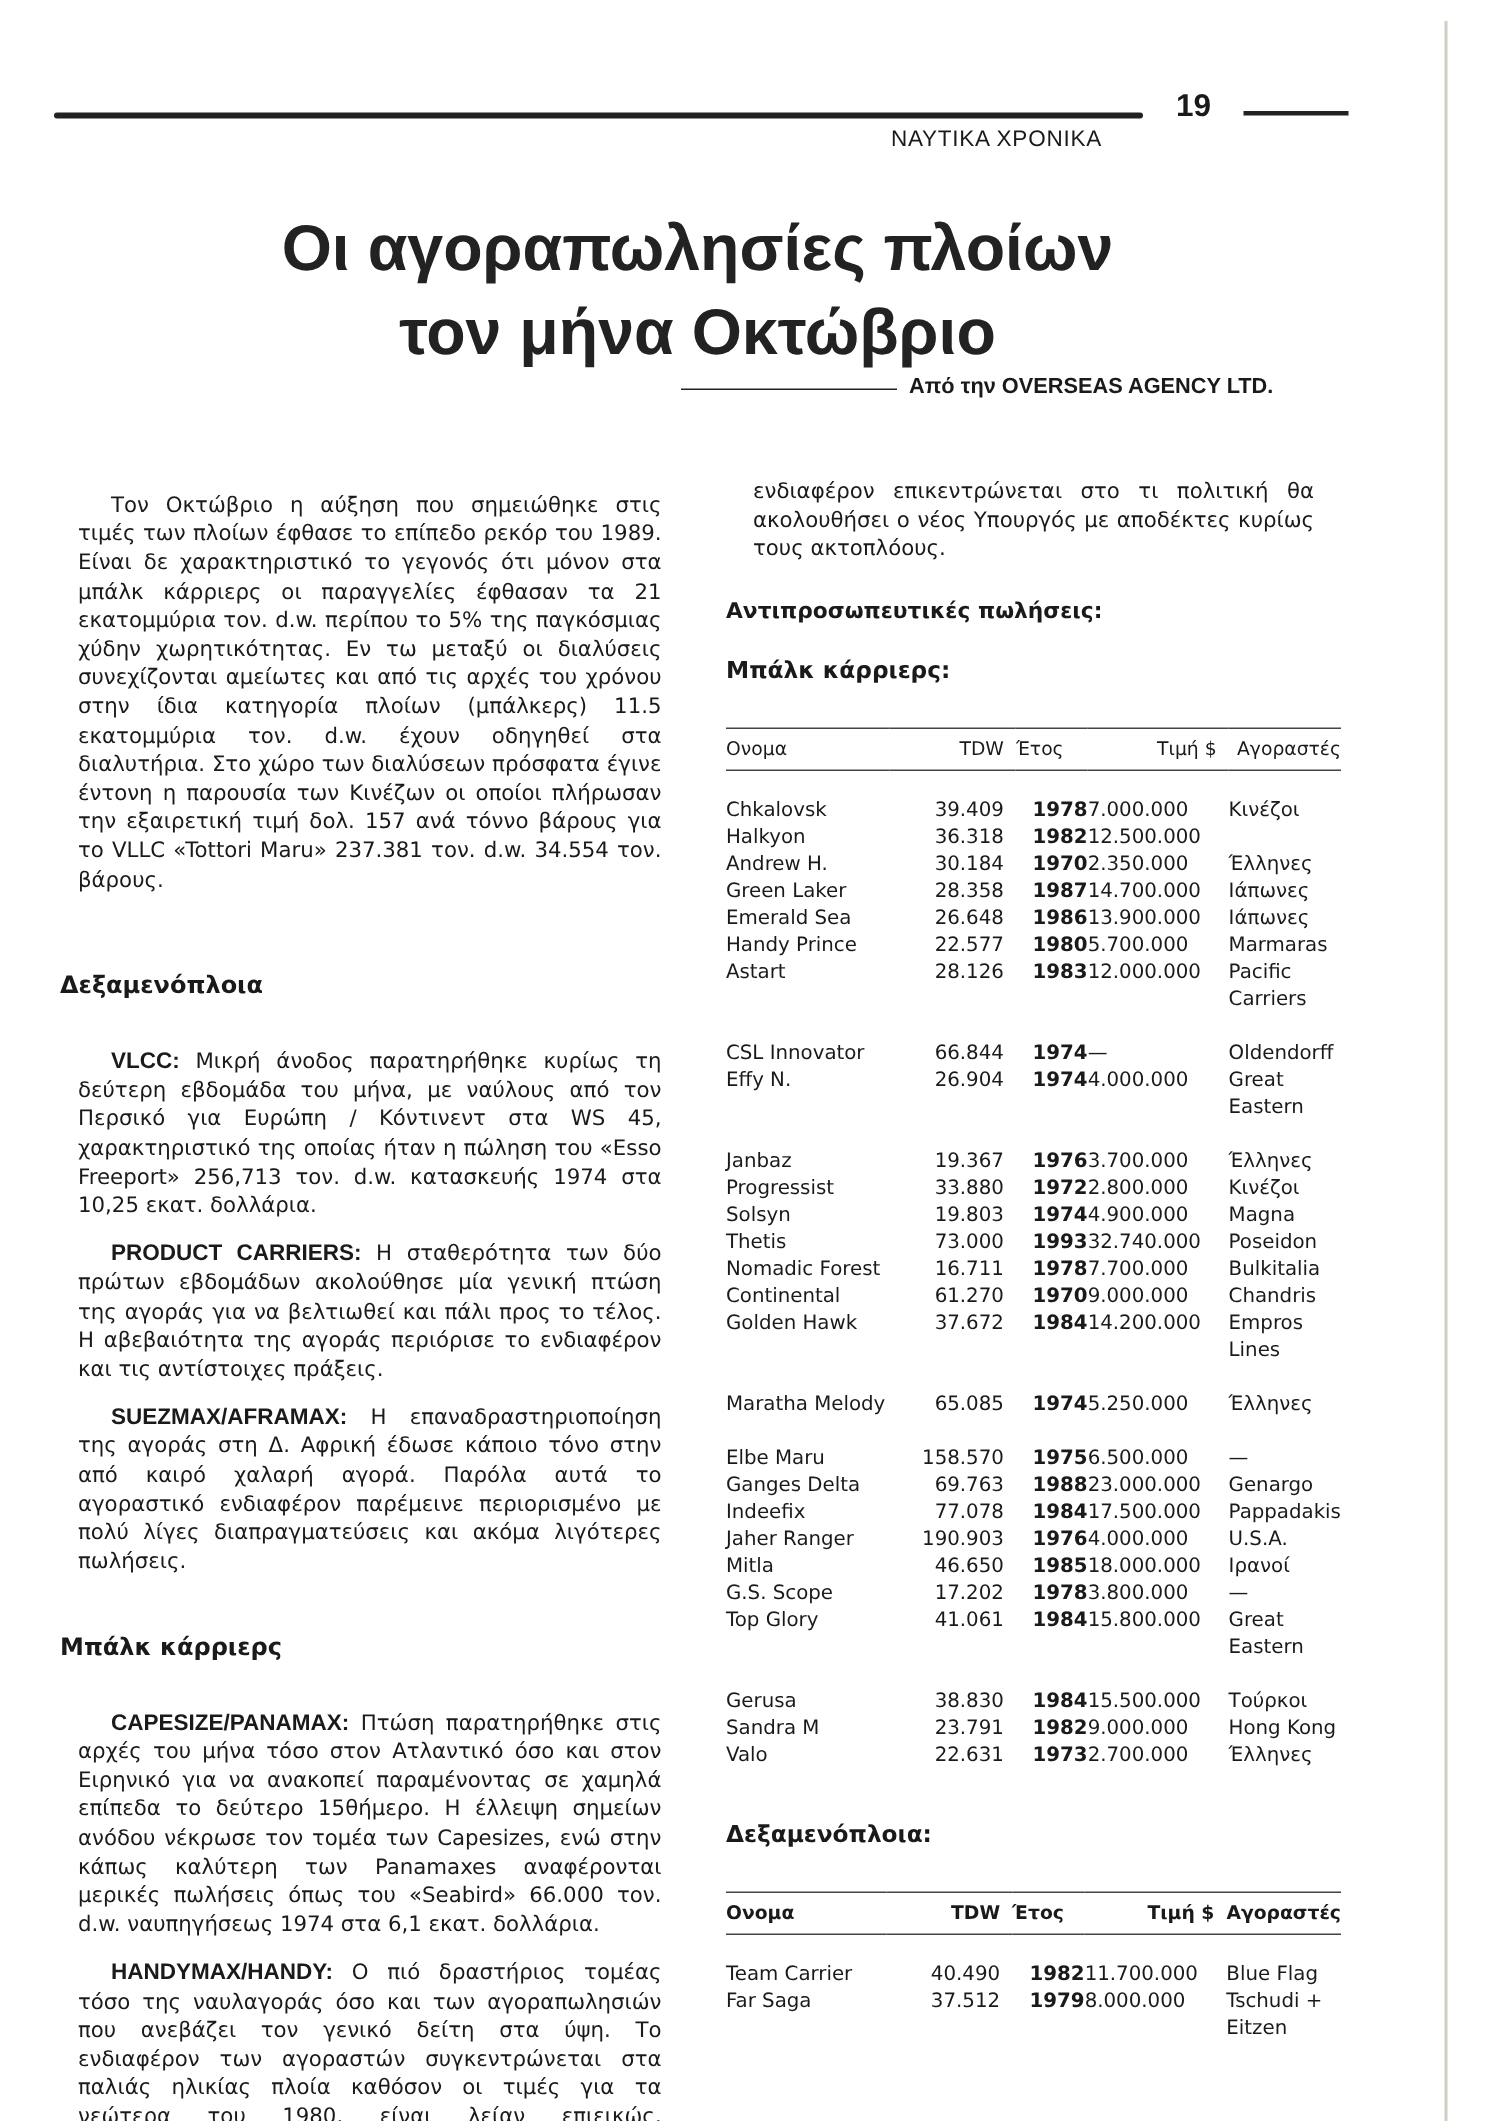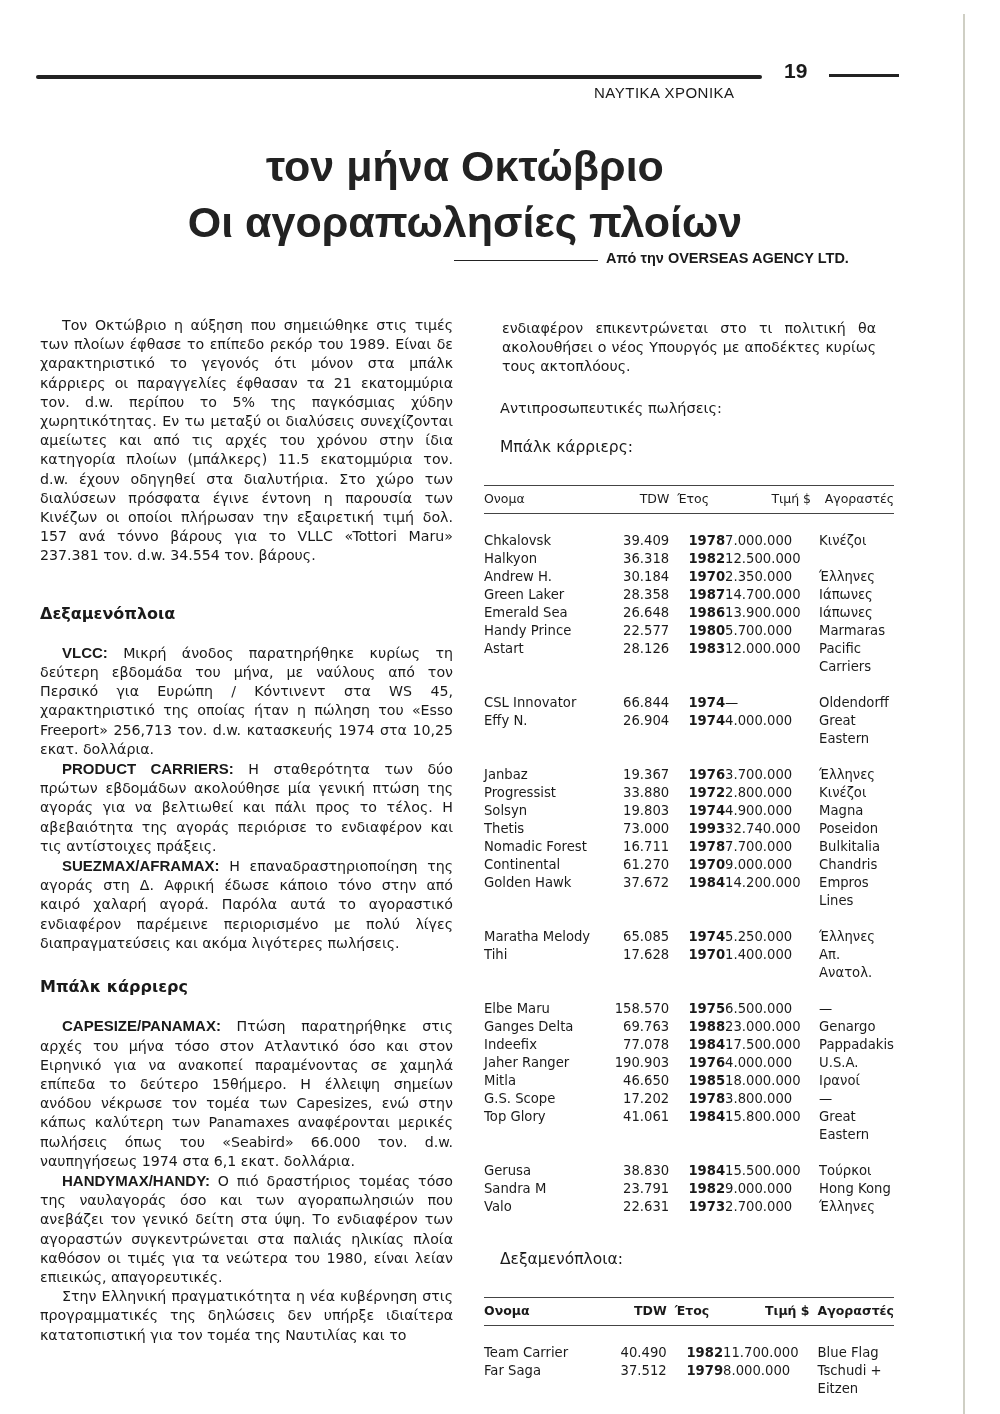--- a/index.html
+++ b/index.html
@@ -9,28 +9,28 @@
   .rule-top-left { position:absolute; left:36px; top:75px; width:726px; height:4px; background:#222; border-radius:2px; }
   .rule-top-right { position:absolute; left:829px; top:74px; width:70px; height:3px; background:#222; }
   .page-num { position:absolute; left:784px; top:59px; font-family:"Liberation Sans", sans-serif; font-weight:bold; font-size:21px; }
   .running-head { position:absolute; left:594px; top:84px; font-family:"Liberation Sans", sans-serif; font-size:15px; letter-spacing:0.5px; }
   .title { position:absolute; left:0; top:138px; width:930px; text-align:center;
            font-family:"Liberation Sans", sans-serif; font-weight:bold; font-size:43px; line-height:56px; color:#222; }
   .byline { position:absolute; left:454px; top:250px; font-family:"Liberation Sans", sans-serif; font-weight:bold; font-size:14.5px; }
   .byline .line { display:inline-block; width:144px; border-bottom:1.5px solid #222; margin-right:8px; vertical-align:2px; }
 
   .col-left { position:absolute; left:40px; top:316px; width:413px; font-size:14.2px; line-height:19.2px; text-align:justify; }
-  .col-left p { margin:0; text-indent:22px; }
+  .col-left p { margin:12px; text-indent:22px; }
   .col-left h3 { margin:18px 0 12px 0; font-size:16px; font-weight:bold; text-indent:0; }
   .col-left .lead { font-family:"Liberation Sans", sans-serif; font-weight:bold; font-size:15px; }
   .col-left .gap { height:20px; }
 
   .col-right { position:absolute; left:484px; top:301px; width:410px; font-size:14.2px; line-height:19.2px; }
   .col-right p { margin:18px; text-align:justify; }
-  .col-right h3 { margin:16px; font-weight:normal; font-size:14.5px; }
+  .col-right h3 { margin:0; font-weight:bold; font-size:14.5px; }
   .col-right h3.big { font-size:15.5px; }
   table.sales { border-collapse:collapse; width:410px; font-size:13.2px; line-height:18px; font-family:"DejaVu Sans", sans-serif; }
   table.sales th { font-weight:normal; font-size:12.5px; padding:4px 0 5px 0; border-top:1.5px solid #444; border-bottom:1.5px solid #444; }
   table.sales th.bold { font-weight:bold; }
   table.sales td { padding:0; vertical-align:top; white-space:nowrap; }
   table.sales td.name { width:110px; text-align:left; }
   table.sales td.tdw { width:80px; text-align:right; padding-right:8px; }
   table.sales td.yr { width:50px; text-align:right;font-weight:bold; }
   table.sales td.price { width:88px; text-align:left; padding-right:8px; }
   table.sales td.buyer { white-space:normal; width:74px;margin-left:24px; }
@@ -39,22 +39,22 @@
 </head>
 <body>
 
 <div class="page-edge"></div>
 <div class="rule-top-left"></div>
 <div class="page-num">19</div>
 <div class="rule-top-right"></div>
 <div class="running-head">ΝΑΥΤΙΚΑ ΧΡΟΝΙΚΑ</div>
 
 <div class="title">
+  <div>Οι αγοραπωλησίες πλοίων</div>
   <div>τον μήνα Οκτώβριο</div>
-  <div>Οι αγοραπωλησίες πλοίων</div>
 </div>
 
 <div class="byline">
   <span class="line"></span><span>Από την OVERSEAS AGENCY LTD.</span>
 </div>
 
 <div class="col-left">
   <p>Τον Οκτώβριο η αύξηση που σημειώθηκε στις τιμές των πλοίων έφθασε το επίπεδο ρεκόρ του 1989. Είναι δε χαρακτηριστικό το γεγονός ότι μόνον στα μπάλκ κάρριερς οι παραγγελίες έφθασαν τα 21 εκατομμύρια τον. d.w. περίπου το 5% της παγκόσμιας χύδην χωρητικότητας. Εν τω μεταξύ οι διαλύσεις συνεχίζονται αμείωτες και από τις αρχές του χρόνου στην ίδια κατηγορία πλοίων (μπάλκερς) 11.5 εκατομμύρια τον. d.w. έχουν οδηγηθεί στα διαλυτήρια. Στο χώρο των διαλύσεων πρόσφατα έγινε έντονη η παρουσία των Κινέζων οι οποίοι πλήρωσαν την εξαιρετική τιμή δολ. 157 ανά τόννο βάρους για το VLLC «Tottori Maru» 237.381 τον. d.w. 34.554 τον. βάρους.</p>
   <div class="gap"></div>
   <h3>Δεξαμενόπλοια</h3>
@@ -210,27 +210,20 @@
         <tr class="spacer">
           <td colspan="5"></td>
         </tr>
         <tr>
           <td class="name">Maratha Melody</td>
           <td class="tdw">65.085</td>
           <td class="yr">1974</td>
           <td class="price">5.250.000</td>
           <td class="buyer">Έλληνες</td>
         </tr>
-        <tr>
-          <td class="name">Tihi</td>
-          <td class="tdw">17.628</td>
-          <td class="yr">1970</td>
-          <td class="price">1.400.000</td>
-          <td class="buyer">Απ. Ανατολ.</td>
-        </tr>
         <tr class="spacer">
           <td colspan="5"></td>
         </tr>
         <tr>
           <td class="name">Elbe Maru</td>
           <td class="tdw">158.570</td>
           <td class="yr">1975</td>
           <td class="price">6.500.000</td>
           <td class="buyer">—</td>
         </tr>

